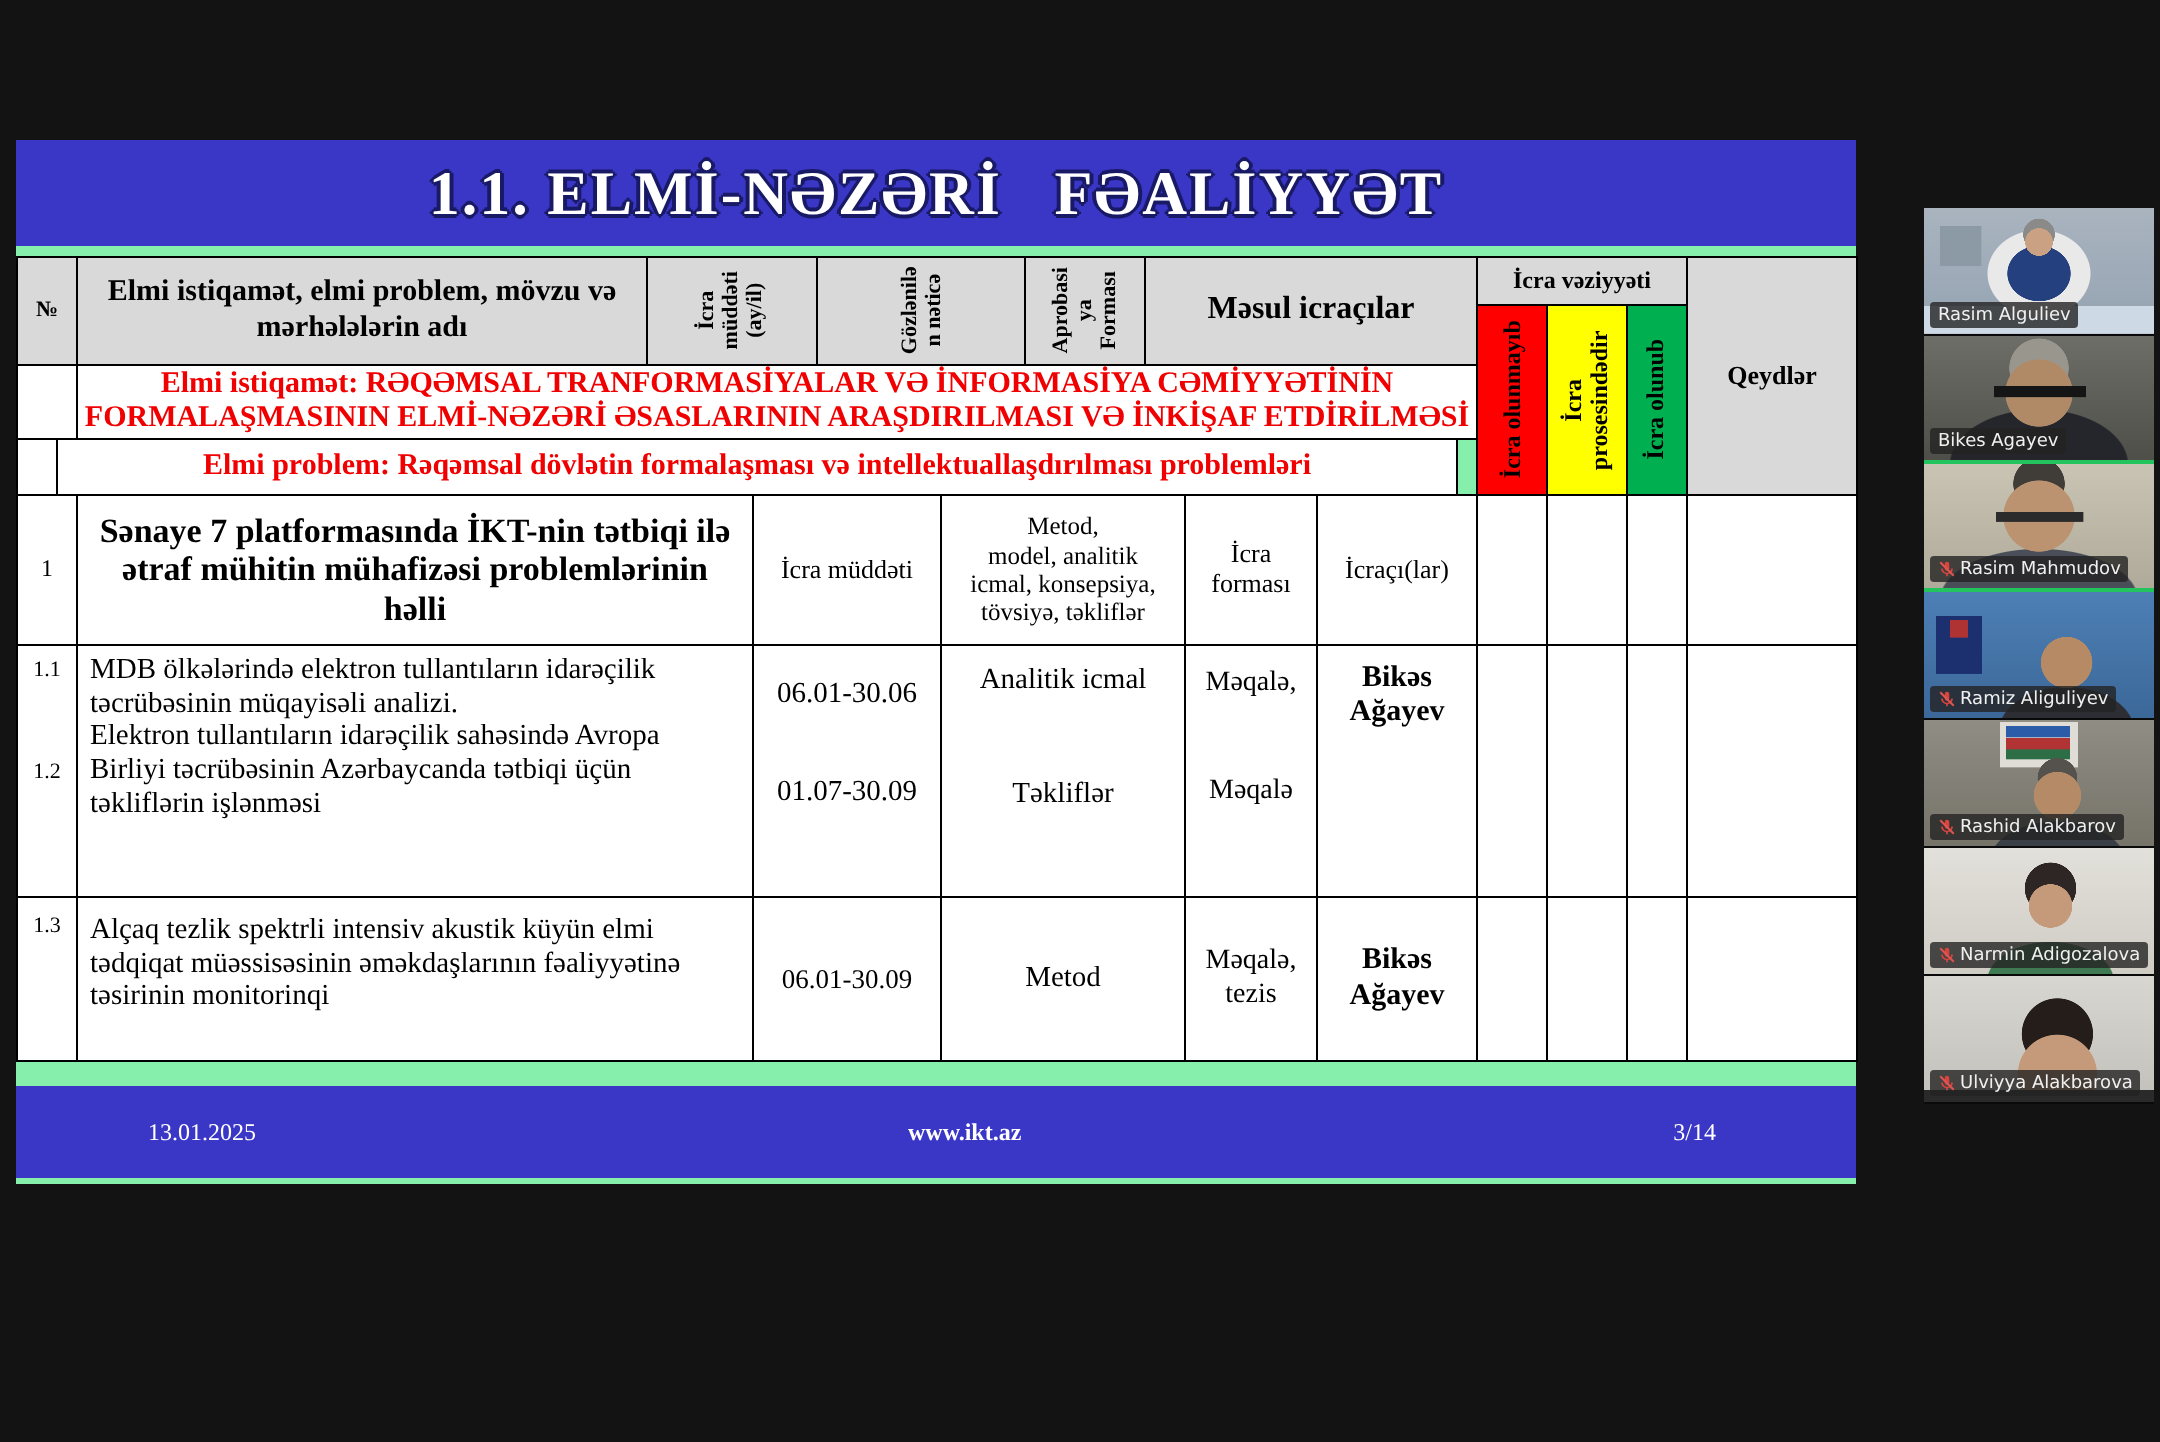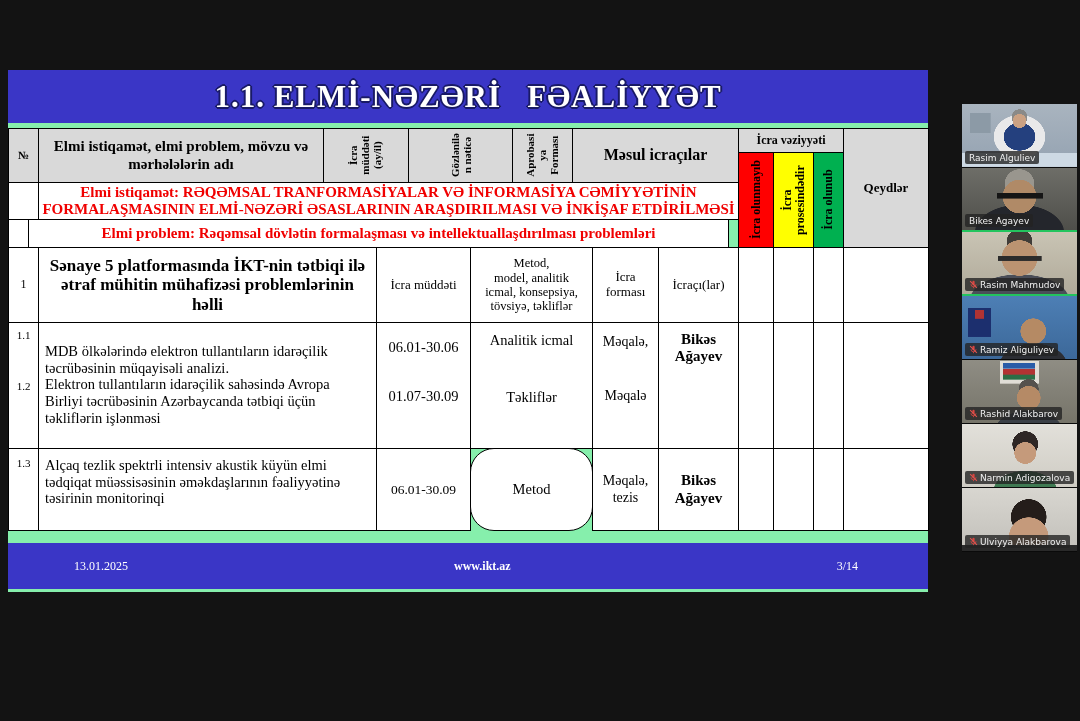--- a/index.html
+++ b/index.html
@@ -22,21 +22,21 @@
   .tbl{position:absolute;left:0;top:58px;width:920px;height:402px;}
   .cell{
     position:absolute;box-sizing:border-box;border:1px solid #000;background:#fff;
     display:flex;align-items:center;justify-content:center;text-align:center;
     color:#000;line-height:1.15;overflow:hidden;
   }
   .hdr{background:#d9d9d9;font-weight:bold;}
   .vertwrap{overflow:visible;}
   .vert{transform:rotate(-90deg);white-space:pre;flex:none;font-weight:bold;line-height:1.1;}
   .red-txt{color:#f00000;font-weight:bold;white-space:pre-line;}
-  .taskcell{align-items:flex-start;justify-content:flex-start;text-align:left;padding:20px 6px;}
+  .taskcell{align-items:flex-start;justify-content:flex-start;text-align:left;padding:4px 6px;}
   .stack{flex-direction:column;justify-content:flex-start;}
   .pre{white-space:pre-line;}
   .bold{font-weight:bold;}
   .footerbar{
     position:absolute;left:0;top:473px;width:920px;height:46px;background:#3a36c6;
     display:flex;align-items:center;justify-content:space-between;box-sizing:border-box;
     padding:0 70px 0 66px;color:#fff;font-size:12px;
   }
   
   .sidebar{position:absolute;left:962px;top:104px;width:115px;}
@@ -158,21 +158,21 @@
 
     <div class="cell" style="left:0;top:91px;width:31px;height:29px;"></div>
     <div class="cell" style="left:20px;top:91px;width:701px;height:29px;font-size:15px;">
         <span class="red-txt">Elmi problem: Rəqəmsal  dövlətin formalaşması və intellektuallaşdırılması problemləri</span>
       </div>
 
     <div class="cell" style="left:0;top:119px;width:31px;height:76px;font-size:12px;">
         <span>1</span>
       </div>
     <div class="cell bold" style="left:30px;top:119px;width:339px;height:76px;font-size:17px;padding:0 8px;">
-        <span>Sənaye 5 platformasında İKT-nin tətbiqi ilə ətraf mühitin mühafizəsi problemlərinin həlli</span>
+        <span>Sənaye 7 platformasında İKT-nin tətbiqi ilə ətraf mühitin mühafizəsi problemlərinin həlli</span>
       </div>
     <div class="cell" style="left:368px;top:119px;width:95px;height:76px;font-size:13px;">
         <span>İcra müddəti</span>
       </div>
     <div class="cell pre" style="left:584px;top:119px;width:67px;height:76px;font-size:13px;"><span class="pre">İcra
 forması</span></div>
     <div class="cell pre" style="left:462px;top:119px;width:123px;height:76px;font-size:12.5px;"><span class="pre">Metod,
 model, analitik
 icmal, konsepsiya,
 tövsiyə, təkliflər</span></div>
@@ -214,21 +214,21 @@
 
     <div class="cell" style="left:0;top:320px;width:31px;height:83px;font-size:11px;align-items:flex-start;padding-top:8px;">
         <span>1.3</span>
       </div>
     <div class="cell taskcell" style="left:30px;top:320px;width:339px;height:83px;font-size:14.5px;padding-top:8px;">
         <span>Alçaq tezlik spektrli intensiv akustik küyün elmi tədqiqat müəssisəsinin əməkdaşlarının fəaliyyətinə təsirinin monitorinqi</span>
       </div>
     <div class="cell" style="left:368px;top:320px;width:95px;height:83px;font-size:13.5px;">
         <span>06.01-30.09</span>
       </div>
-    <div class="cell" style="left:462px;top:320px;width:123px;height:83px;font-size:14.5px;border-radius:24px;">
+    <div class="cell" style="left:462px;top:320px;width:123px;height:83px;font-size:14.5px;">
         <span>Metod</span>
       </div>
     <div class="cell" style="left:584px;top:320px;width:67px;height:83px;font-size:14px;">
         <span class="pre">Məqalə,
 tezis</span>
       </div>
     <div class="cell bold" style="left:650px;top:320px;width:81px;height:83px;font-size:15px;padding:0 12px;">
         <span>Bikəs Ağayev</span>
       </div>
     <div class="cell" style="left:730px;top:320px;width:36px;height:83px;"></div>

